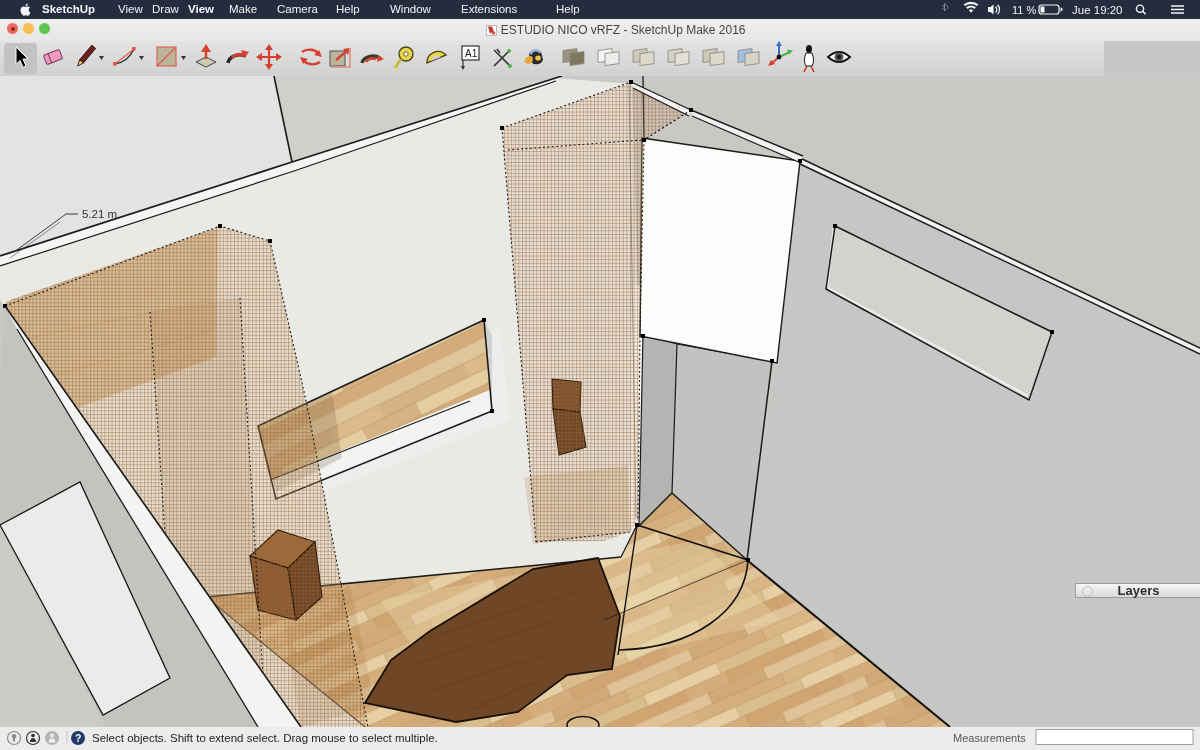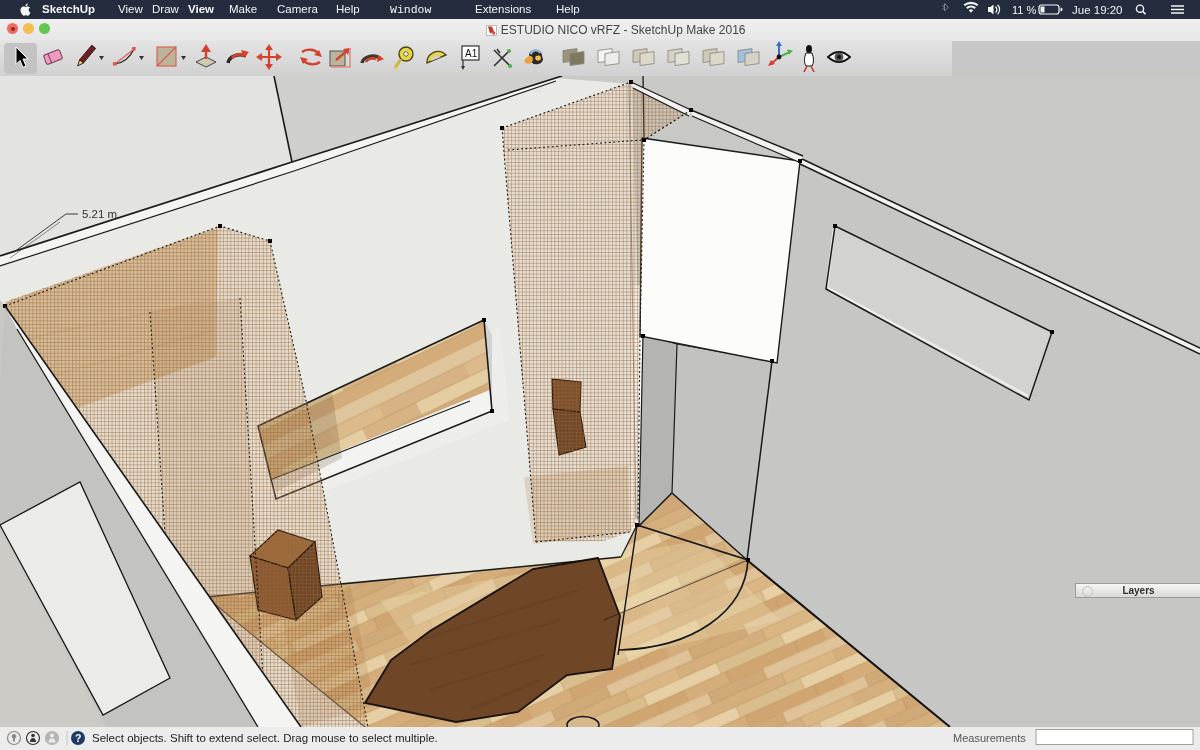--- a/index.html
+++ b/index.html
@@ -3,43 +3,43 @@
 <style>
 html,body{margin:0;padding:0;width:1200px;height:750px;overflow:hidden;
 font-family:"Liberation Sans",sans-serif;background:#c7c7c7;}
 #menubar{position:absolute;left:0;top:0;width:1200px;height:19px;background:#252c3d;
 color:#f4f5f7;font-size:11.5px;}
 #menubar span{position:absolute;top:3px;white-space:nowrap;}
 #titlebar{position:absolute;left:0;top:19px;width:1200px;height:22px;
 background:linear-gradient(#efefef,#e6e6e6);padding-left:32px;}
 #titlebar .tl{position:absolute;top:4px;width:11px;height:11px;border-radius:50%;}
 #title{position:absolute;top:4px;left:0;width:100%;text-align:center;font-size:12px;color:#444;}
-#toolbar{position:absolute;left:0;top:41px;width:952px;height:35px;
+#toolbar{position:absolute;left:0;top:41px;width:1104px;height:35px;
 background:linear-gradient(#e3e3e3,#d1d1d1);}
 #viewport{position:absolute;left:0;top:76px;width:1200px;height:651px;}
 #statusbar{position:absolute;left:0;top:727px;width:1200px;height:23px;background:#ececec;
 font-size:11px;color:#1e1e1e;}
 #layers{position:absolute;left:1075px;top:583px;width:125px;height:13px;
 background:linear-gradient(#f6f6f6,#dadada);border:1px solid #9b9b9b;border-right:0;
-font-size:10px;font-weight:bold;color:#2e2e2e;text-align:center;line-height:13px;}
+font-size:13px;font-weight:bold;color:#2e2e2e;text-align:center;line-height:13px;}
 #layers .circ{position:absolute;left:6px;top:2px;width:9px;height:9px;border-radius:50%;border:1px solid #c0c0c0;}
 </style></head><body>
 <div id="menubar">
     <svg width="13" height="15" viewBox="0 0 13 15" style="position:absolute;left:19px;top:2px;">
       <path d="M9.7 7.9c0-1.5 1.2-2.2 1.3-2.3-.7-1-1.8-1.2-2.2-1.2-.9-.1-1.8.6-2.3.6-.5 0-1.2-.6-2-.6-1 0-2 .6-2.5 1.5-1.1 1.9-.3 4.7.8 6.2.5.8 1.1 1.6 1.9 1.6.8 0 1.1-.5 2-.5.9 0 1.2.5 2 .5.8 0 1.4-.7 1.9-1.5.6-.9.8-1.7.8-1.8 0 0-1.7-.6-1.7-2.5zM8.2 3.4c.4-.5.7-1.2.6-1.9-.6 0-1.4.4-1.8.9-.4.4-.7 1.2-.6 1.8.7.1 1.4-.3 1.8-.8z" fill="#f4f5f7"></path>
     </svg>
     <span style="left:42px;font-weight:bold;">SketchUp</span>
     <span style="left:118px;">View</span>
     <span style="left:152px;">Draw</span>
     <span style="left:188px;font-weight:bold;">View</span>
     <span style="left:229px;">Make</span>
     <span style="left:277px;">Camera</span>
     <span style="left:336px;">Help</span>
-    <span style="left:390px;font-family:Liberation Mono, monospace;">Window</span>
-    <span style="left:475px;">Extensions</span>
+    <span style="left:390px;">Window</span>
+    <span style="left:461px;">Extensions</span>
     <span style="left:556px;">Help</span>
     <svg width="260" height="19" viewBox="0 0 260 19" style="position:absolute;left:940px;top:0;">
 <g stroke="#8a93a3" stroke-width="1.1" fill="none">
 <path d="M6 4l5 5-5 5 0-10M6 9l-3-3M6 9l-3 3" transform="translate(0,0.5) scale(0.75)"></path>
 </g>
 <g fill="#f4f5f7">
 <path d="M31 12.7l2.2-2.5a3.4 3.4 0 0 0-4.4 0zM27.6 9a5.2 5.2 0 0 1 6.8 0l1.5-1.7a7.5 7.5 0 0 0-9.8 0zM25 6.1a9.5 9.5 0 0 1 12 0l1.5-1.7a11.8 11.8 0 0 0-15 0z"></path>
 <path d="M48 7h2.5l3-2.6v10.2l-3-2.6H48z"></path>
 <path d="M55.5 6.5a4 4 0 0 1 0 6" stroke="#f4f5f7" stroke-width="1.2" fill="none"></path>
 <path d="M57.6 4.8a6.6 6.6 0 0 1 0 9.4" stroke="#f4f5f7" stroke-width="1.2" fill="none"></path>

